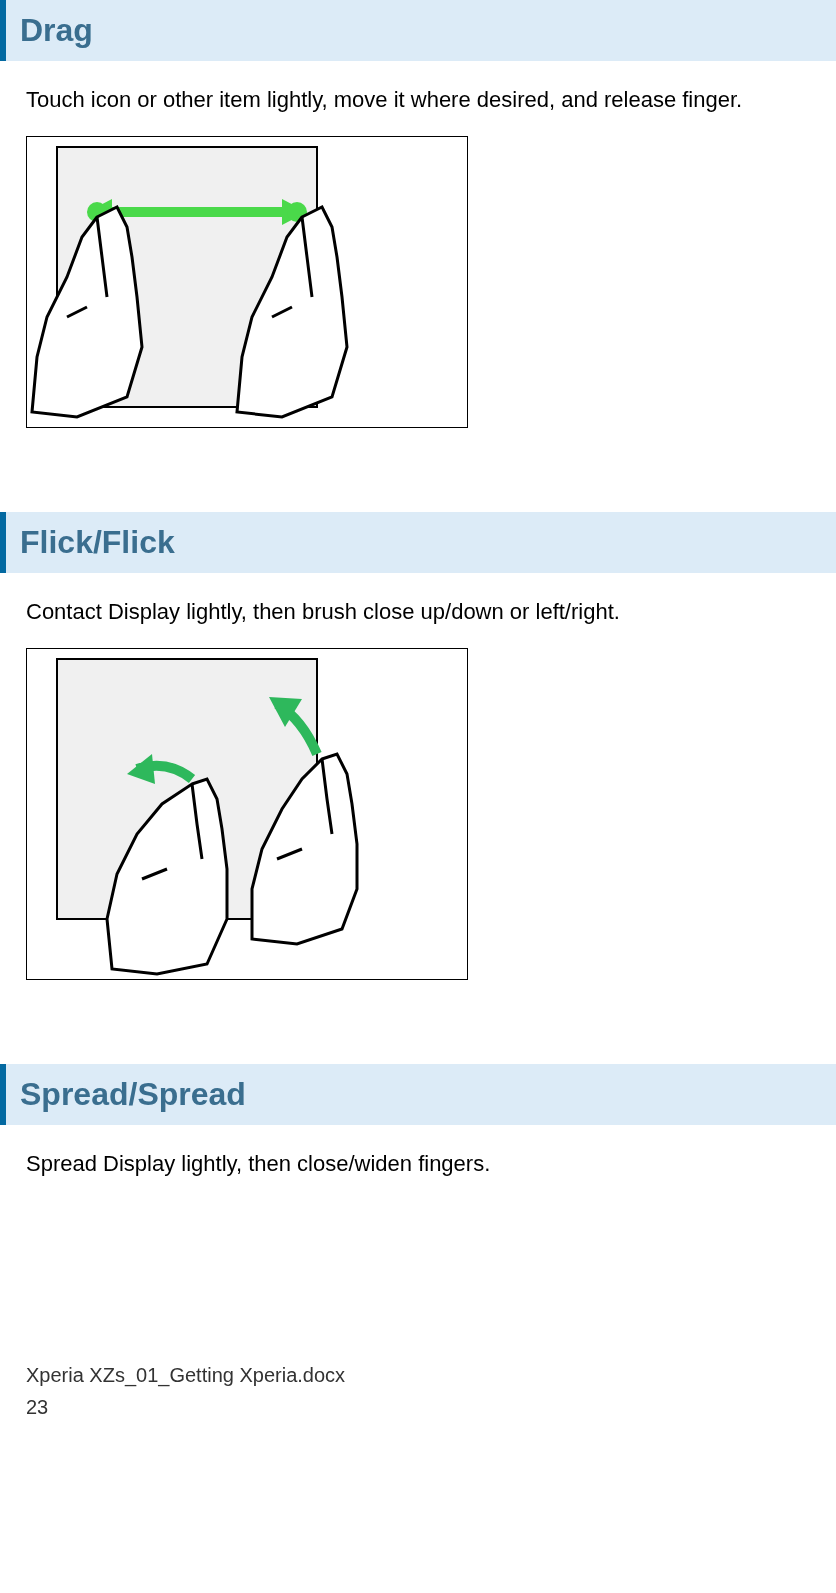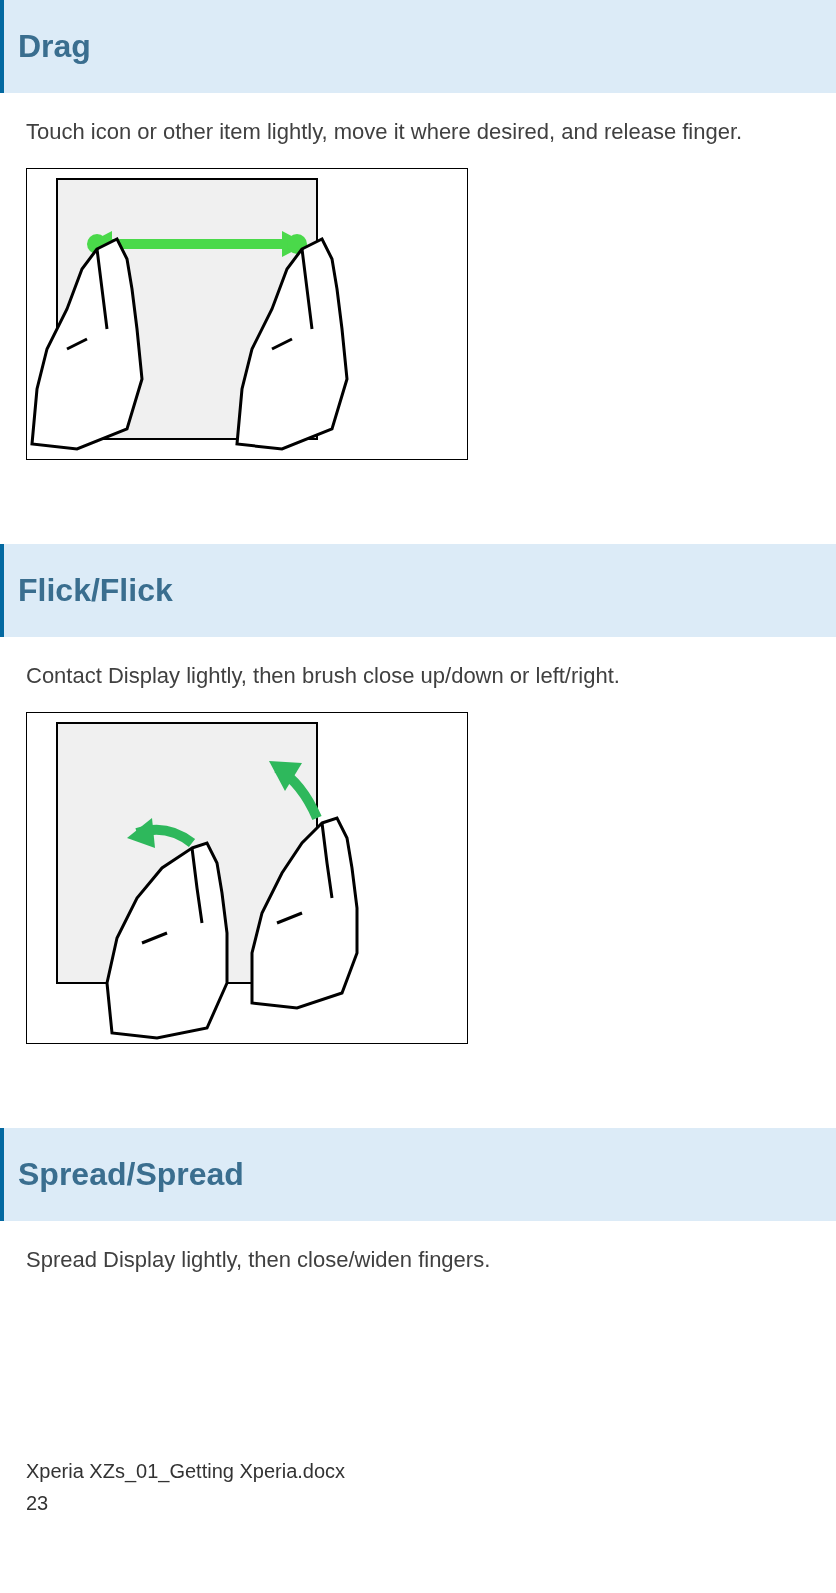--- a/index.html
+++ b/index.html
@@ -8,35 +8,35 @@
       box-sizing: border-box;
     }
     body {
       font-family: Arial, Helvetica, sans-serif;
       width: 836px;
       background: #ffffff;
       color: #333;
     }
     .section-header {
       background: #dcebf7;
-      border-left: 4px solid #0369a1;
-      padding: 28px 14px;
+      border-left: 6px solid #0369a1;
+      padding: 12px 14px;
       margin-bottom: 24px;
     }
     .section-header h2 {
       color: #3a6e8f;
       font-size: 32px;
       font-weight: bold;
     }
     .content {
       padding: 0 26px 40px 26px;
     }
     .description {
       font-size: 22px;
-      color: #404040;
+      color: #000000;
       margin-bottom: 20px;
       line-height: 1.4;
     }
     .illustration {
       border: 1px solid #000;
       display: inline-block;
       background: #fff;
       position: relative;
       margin-bottom: 40px;
     }

